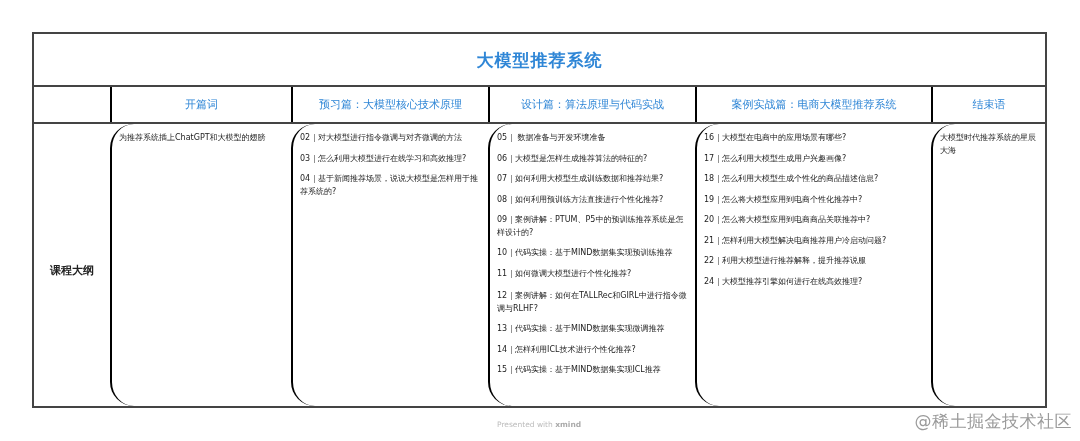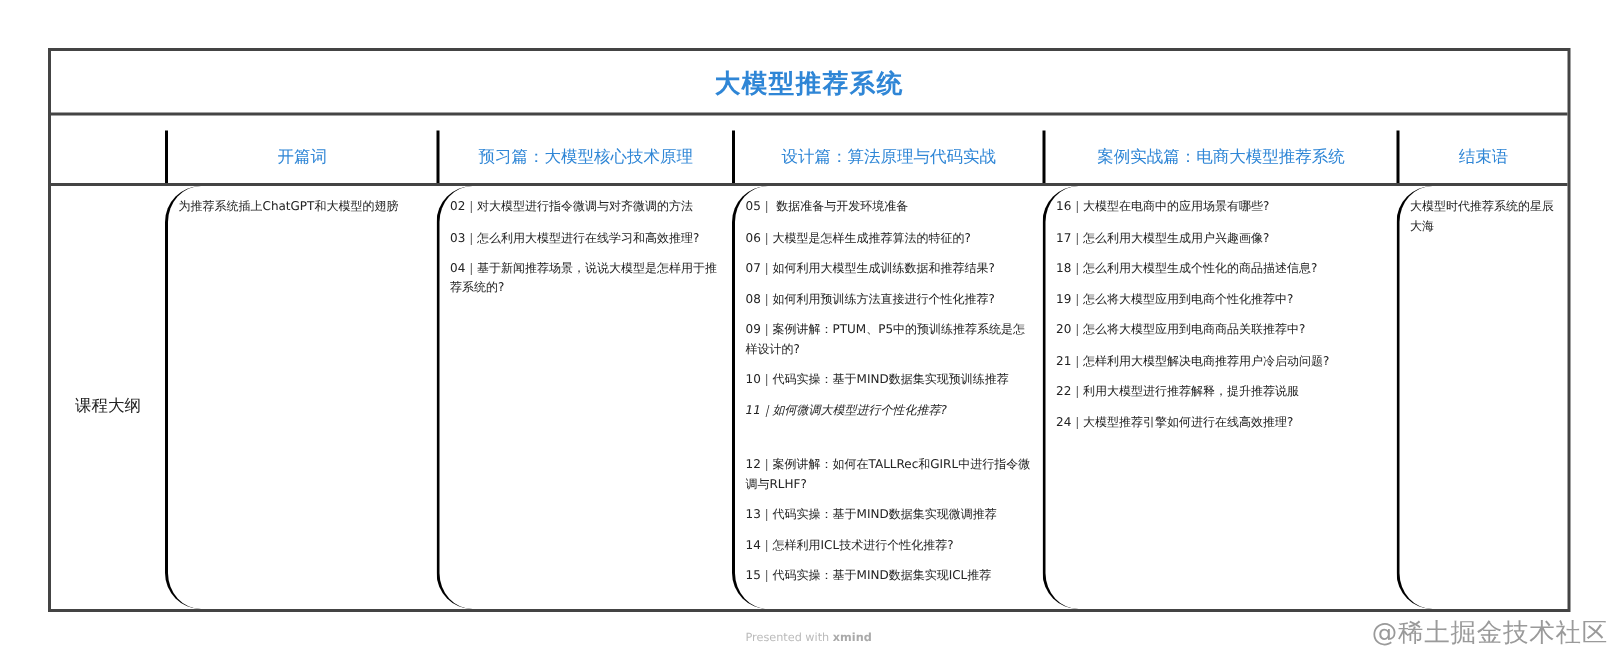--- a/index.html
+++ b/index.html
@@ -5,21 +5,21 @@
   html, body { margin: 0; padding: 0; }
   body {
     width: 1080px; height: 441px; background: #ffffff; position: relative; overflow: hidden;
     font-family: "DejaVu Sans", "Liberation Sans", sans-serif; color: #222;
   }
   .outline {
     position: absolute; left: 32px; top: 32px; width: 1015px; height: 376px;
     border: 2px solid #444; box-sizing: border-box;
   }
   .title-row {
-    position: absolute; left: 0; top: 0; right: 0; height: 43px;
+    position: absolute; left: 0; top: 0; right: 0; height: 53px;
     border-bottom: 2px solid #444; box-sizing: border-box;
     display: flex; align-items: center; justify-content: center;
   }
   .title {
     color: #2f86d6; font-size: 17px; font-weight: bold; letter-spacing: 1px; margin-top: 2px;
   }
   .header-row {
     position: absolute; left: 0; right: 0; top: 53px; height: 37px;
     border-bottom: 2px solid #444; box-sizing: border-box; display: flex;
   }
@@ -35,25 +35,25 @@
   .c2 { width: 197px; }
   .c3 { width: 207px; }
   .c4 { width: 236px; }
   .c5 { flex: 1; }
   .hcell {
     display: flex; align-items: center; justify-content: center;
     color: #2f86d6; font-size: 11px;
   }
   .row-label {
     display: flex; align-items: center; justify-content: center;
-    font-size: 11px; font-weight: normal; color: #222; padding-top: 10px;
+    font-size: 11px; font-weight: bold; color: #222; padding-top: 10px;
   }
   .col-content { padding: 8px 6px 0 7px; font-size: 8px; line-height: 12.5px; color: #222; border-radius: 24px; }
   .item { margin-bottom: 8px; }
-  .item.gap-lg { margin-bottom: 24px; font-style: italic; }
+  .item.gap-lg { margin-bottom: 10px; }
   .footer-credit {
     position: absolute; left: 497px; top: 420px; font-size: 7.5px; color: #bbb;
   }
   .footer-credit b { color: #aaa; font-weight: bold; }
   .watermark {
     position: absolute; right: 8px; top: 410px; font-size: 17px; color: #9a9a9a;
     font-family: "DejaVu Sans", sans-serif; letter-spacing: 0.5px;
   }
 </style>
 </head>

